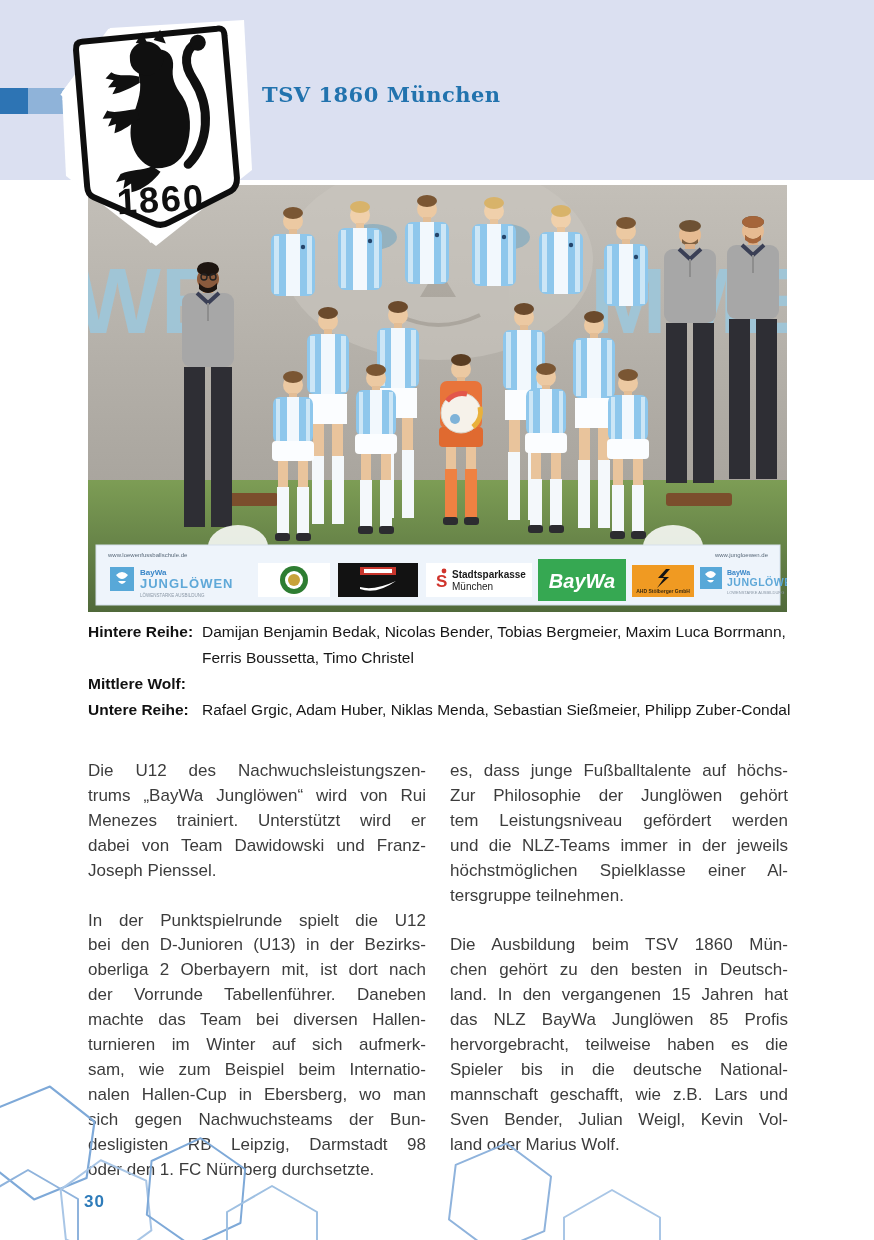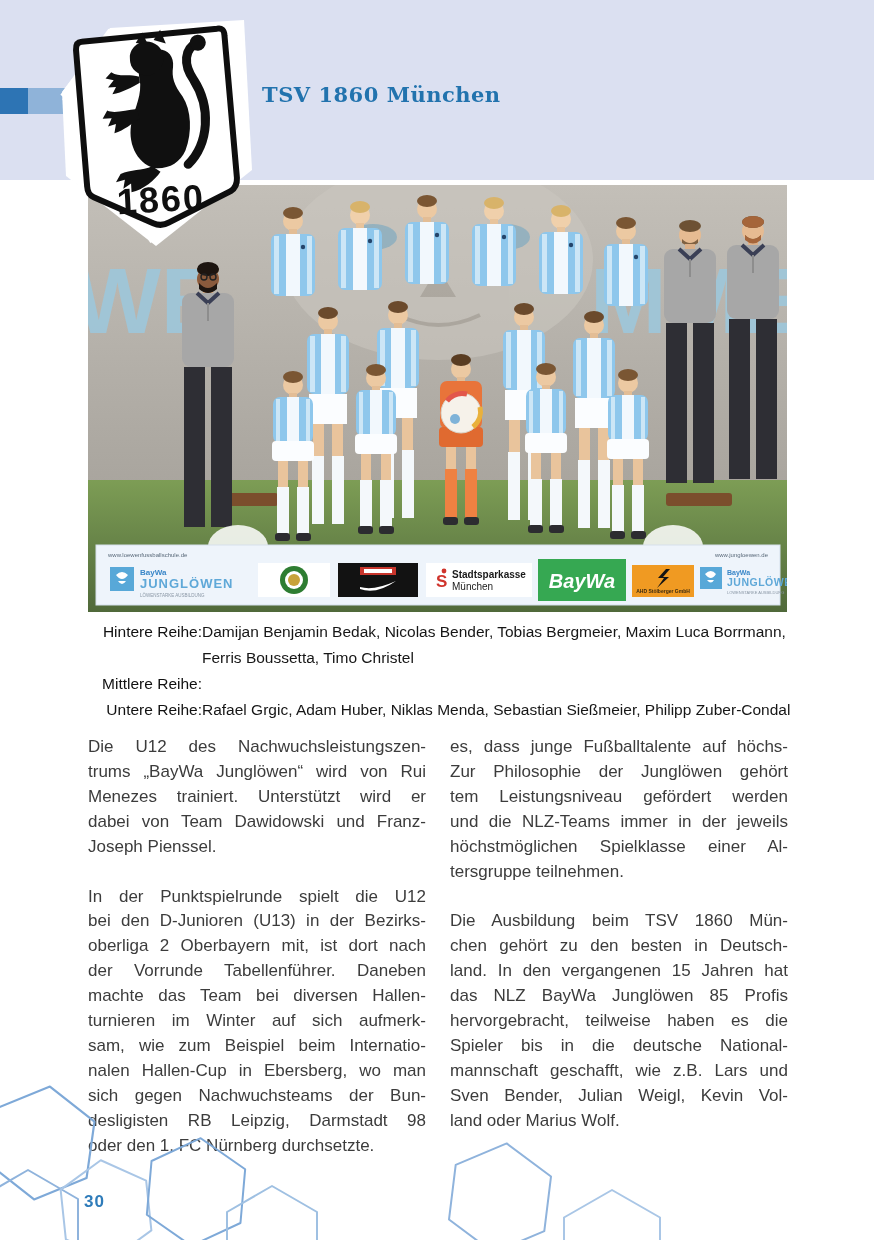--- a/index.html
+++ b/index.html
@@ -12,27 +12,27 @@
   .page-title{position:absolute;left:262px;top:82px;z-index:4;
               font-family:"DejaVu Serif","Liberation Serif",serif;font-weight:bold;
               font-size:21px;letter-spacing:.5px;color:#2273ae;}
 
   
   .photo-wrap{position:absolute;left:88px;top:185px;width:699px;height:427px;z-index:1;}
 
   
   .caption{position:absolute;left:88px;top:619px;width:705px;font-size:15.5px;line-height:26px;color:#111;}
   .cap-row{display:flex;}
-  .cap-label{width:114px;flex:0 0 114px;font-weight:normal;text-align:right;}
+  .cap-label{width:114px;flex:0 0 114px;font-weight:bold;}
   .cap-names{flex:1;white-space:pre-line;font-weight:normal;color:#161616;}
 
   
   .article{position:absolute;left:88px;top:735px;width:700px;display:flex;gap:24px;
            font-size:17px;line-height:24.9px;color:#3c3c3c;}
-  .col{width:338px;flex:0 0 338px;}
+  .col{width:338px;flex:0 0 338px;margin-top:24px;}
   .para{margin:0 0 25px 0;}
   .jline{text-align:justify;text-align-last:justify;}
   .para .jline:last-child{text-align-last:left;}
 
   
   .hex-deco{position:absolute;left:0;top:1075px;width:720px;height:165px;z-index:0;pointer-events:none;}
   .page-number{position:absolute;left:84px;top:1192px;z-index:2;
                font-size:17px;font-weight:bold;color:#2f7cba;letter-spacing:1px;}
 </style>
 </head>
@@ -270,21 +270,21 @@
   </svg>
   </div>
 
   <div class="caption">
     <div class="cap-row">
       <div class="cap-label">Hintere Reihe:</div>
       <div class="cap-names">Damijan Benjamin Bedak, Nicolas Bender, Tobias Bergmeier, Maxim Luca Borrmann,
 Ferris Boussetta, Timo Christel</div>
     </div>
     <div class="cap-row">
-      <div class="cap-label">Mittlere Reihe:</div>
+      <div class="cap-label">Mittlere Wolf:</div>
     </div>
     <div class="cap-row">
       <div class="cap-label">Untere Reihe:</div>
       <div class="cap-names">Rafael Grgic, Adam Huber, Niklas Menda, Sebastian Sießmeier, Philipp Zuber-Condal</div>
     </div>
   </div>
 
   <div class="article">
     <div class="col">
       <div class="para">

